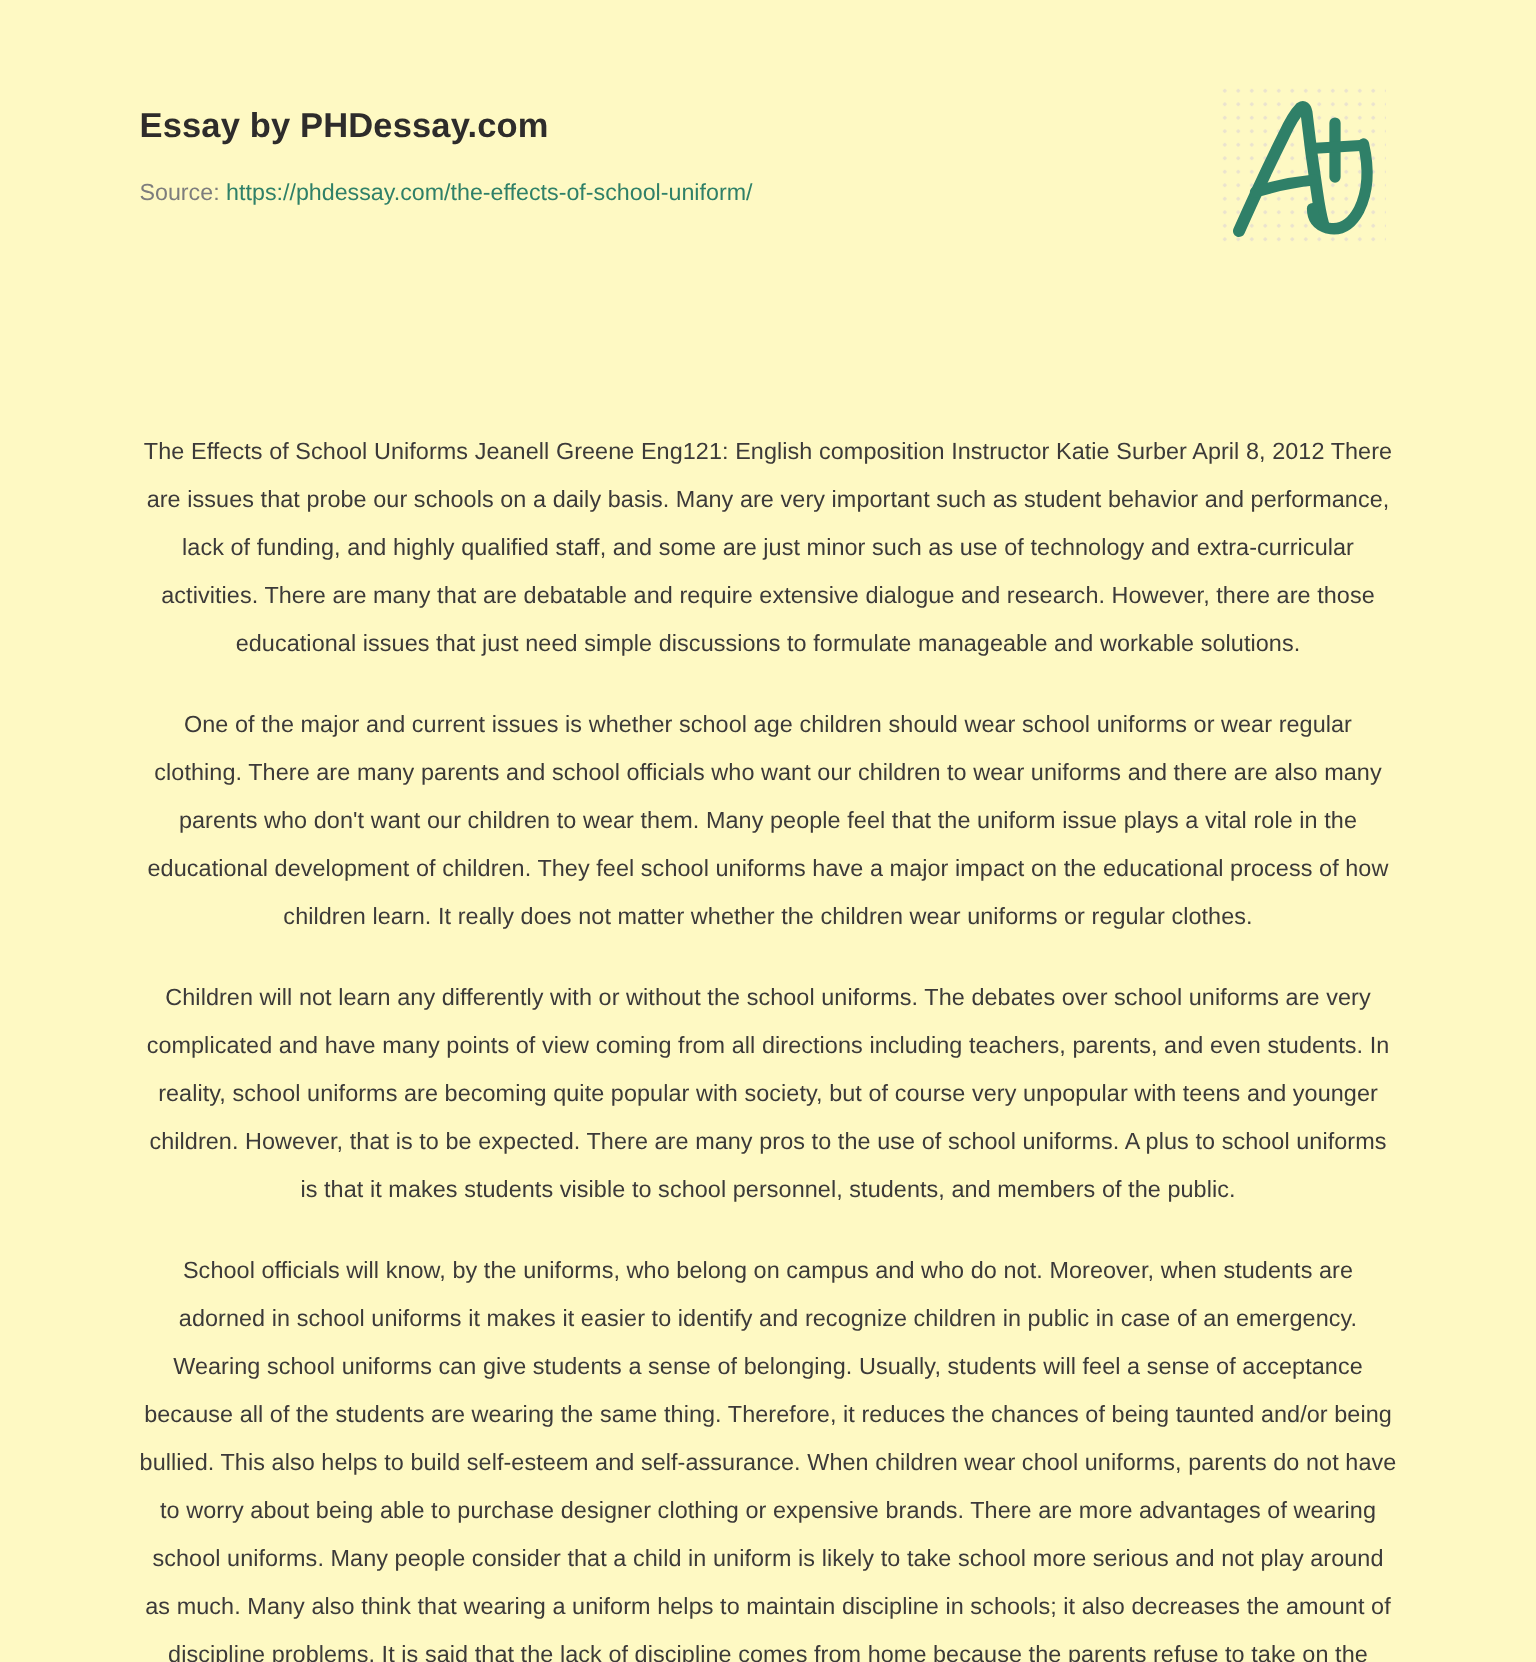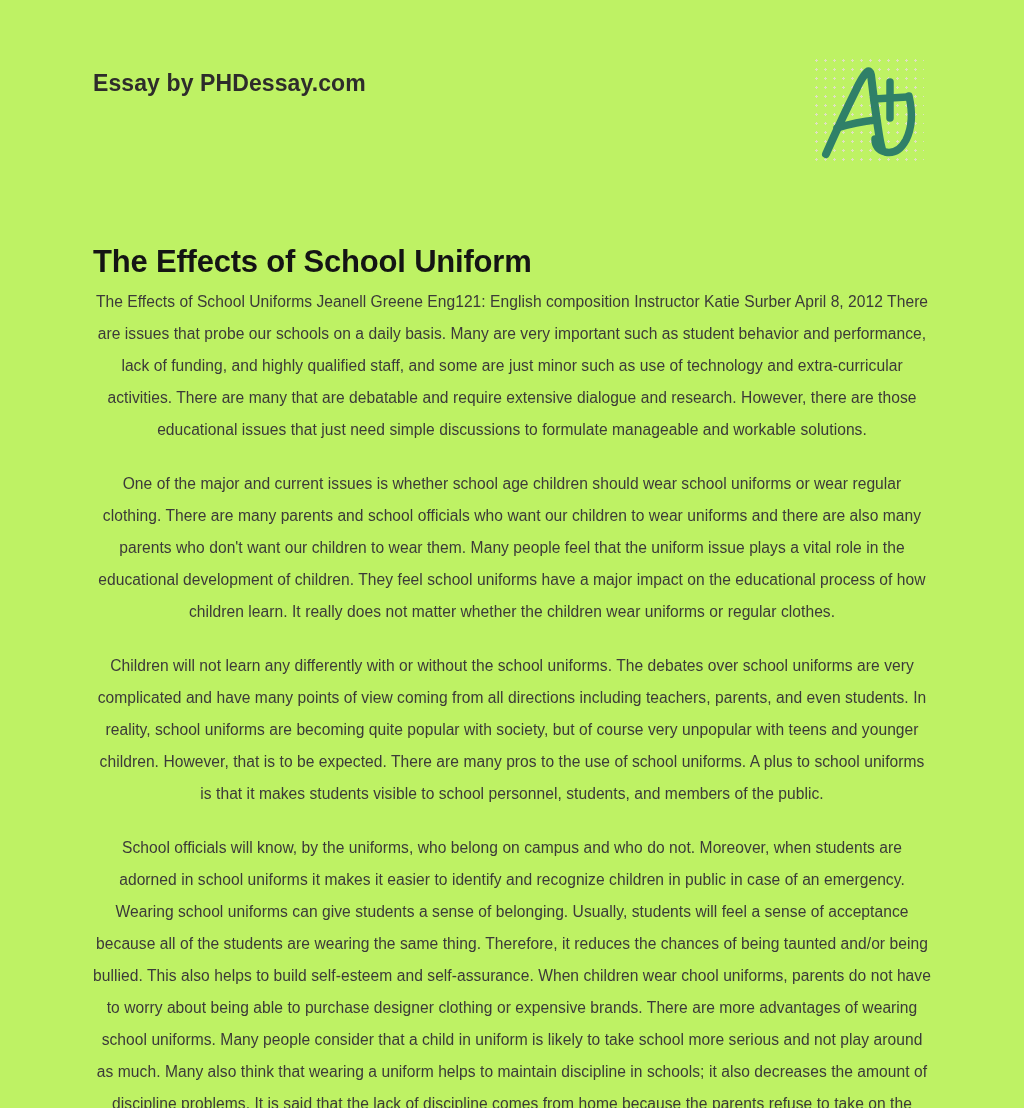--- a/index.html
+++ b/index.html
@@ -10,21 +10,21 @@
     width: 1024px;
     height: 1108px;
     background: #fdf8f2;
     font-family: "Liberation Sans", sans-serif;
     overflow: hidden;
   }
   .page {
     position: relative;
     width: 1024px;
     height: 1108px;
-    background: #bef264;
+    background: #fef9c3;
     box-sizing: border-box;
   }
 
   
   .header {
     position: absolute;
     left: 0;
     top: 0;
     width: 1024px;
     height: 190px;
@@ -109,36 +109,39 @@
 </style>
 </head>
 <body>
 
 <div class="page">
 
   <div class="header">
 
     <div class="brand-line">Essay by PHDessay.com</div>
 
+    <div class="source-line">
+      <span class="source-label">Source:</span>
+      <a class="source-url" href="#">https://phdessay.com/the-effects-of-school-uniform/</a>
+    </div>
 
     <div class="logo-wrap">
       <div class="logo-dots"></div>
       <svg class="logo-mark" viewBox="0 0 112 108" xmlns="http://www.w3.org/2000/svg">
         <g fill="none" stroke="#2f8068" stroke-linecap="round" stroke-linejoin="round">
           <path d="M14 98 Q30 62 44 34 Q50 21 55 16 Q58 14 59 19 Q62 46 66 72 Q68 86 70 93" stroke-width="8"></path>
           <path d="M25 72 Q44 66 64 64" stroke-width="7.5"></path>
           <path d="M78 26 L78 62" stroke-width="7.5"></path>
           <path d="M62 43 L95 41" stroke-width="7.5"></path>
           <path d="M97 40 Q103 66 94 84 Q86 99 73 96 Q63 93 63 83" stroke-width="7.5"></path>
         </g>
       </svg>
     </div>
   </div>
 
-  <h1 class="doc-title">The Effects of School Uniform</h1>
 
   <div class="body-copy">
     <p class="para">The Effects of School Uniforms Jeanell Greene Eng121: English composition Instructor Katie Surber April 8, 2012 There are issues that probe our schools on a daily basis. Many are very important such as student behavior and performance, lack of funding, and highly qualified staff, and some are just minor such as use of technology and extra-curricular activities. There are many that are debatable and require extensive dialogue and research. However, there are those educational issues that just need simple discussions to formulate manageable and workable solutions.</p>
     <p class="para">One of the major and current issues is whether school age children should wear school uniforms or wear regular clothing. There are many parents and school officials who want our children to wear uniforms and there are also many parents who don't want our children to wear them. Many people feel that the uniform issue plays a vital role in the educational development of children. They feel school uniforms have a major impact on the educational process of how children learn. It really does not matter whether the children wear uniforms or regular clothes.</p>
     <p class="para">Children will not learn any differently with or without the school uniforms. The debates over school uniforms are very complicated and have many points of view coming from all directions including teachers, parents, and even students. In reality, school uniforms are becoming quite popular with society, but of course very unpopular with teens and younger children. However, that is to be expected. There are many pros to the use of school uniforms. A plus to school uniforms is that it makes students visible to school personnel, students, and members of the public.</p>
     <p class="para">School officials will know, by the uniforms, who belong on campus and who do not. Moreover, when students are adorned in school uniforms it makes it easier to identify and recognize children in public in case of an emergency. Wearing school uniforms can give students a sense of belonging. Usually, students will feel a sense of acceptance because all of the students are wearing the same thing. Therefore, it reduces the chances of being taunted and/or being bullied. This also helps to build self-esteem and self-assurance. When children wear chool uniforms, parents do not have to worry about being able to purchase designer clothing or expensive brands. There are more advantages of wearing school uniforms. Many people consider that a child in uniform is likely to take school more serious and not play around as much. Many also think that wearing a uniform helps to maintain discipline in schools; it also decreases the amount of discipline problems. It is said that the lack of discipline comes from home because the parents refuse to take on the discipline aspect of parenting. Students fighting at school are another challenge for educators.</p>
 
   </div>
 
 </div>

